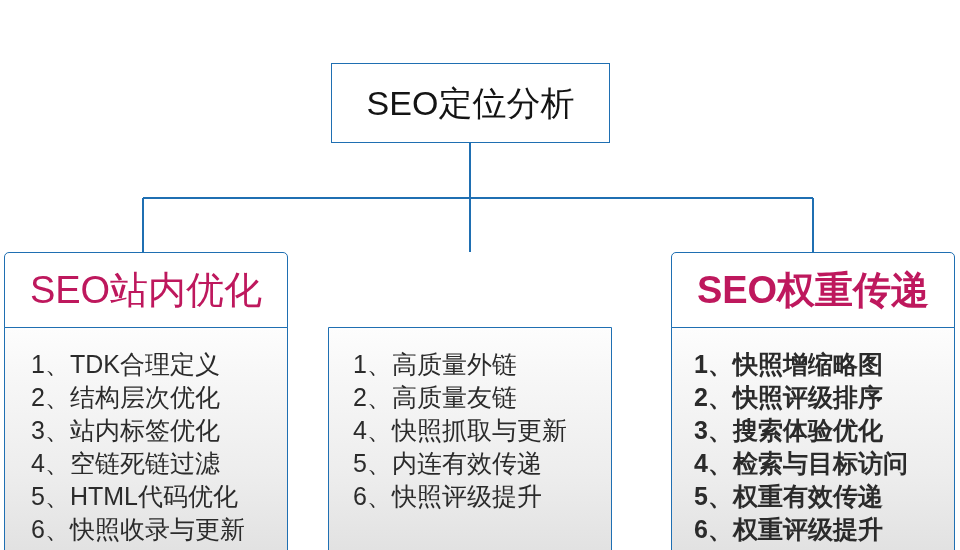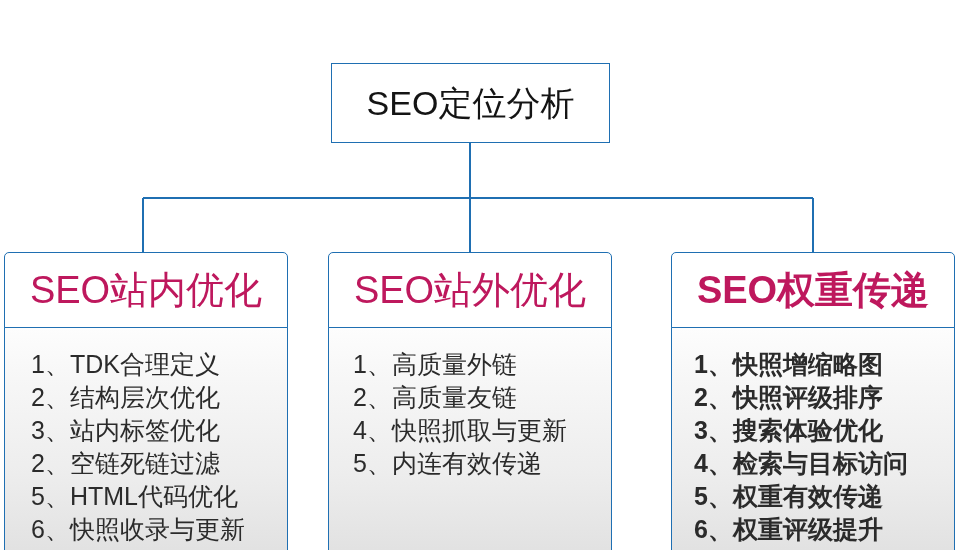--- a/index.html
+++ b/index.html
@@ -138,37 +138,35 @@
 
   <div class="branch branch-1">
     <div class="branch-header">
       <span class="branch-title">SEO站内优化</span>
     </div>
     <div class="branch-body">
       <ul class="branch-list">
         <li>1、TDK合理定义</li>
         <li>2、结构层次优化</li>
         <li>3、站内标签优化</li>
-        <li>2、空链死链过滤</li>
+        <li>4、空链死链过滤</li>
         <li>5、HTML代码优化</li>
         <li>6、快照收录与更新</li>
       </ul>
     </div>
   </div>
 
   <div class="branch branch-2">
-    <div class="branch-header">
-      <span class="branch-title">SEO站外优化</span>
-    </div>
     <div class="branch-body">
       <ul class="branch-list">
         <li>1、高质量外链</li>
         <li>2、高质量友链</li>
         <li>4、快照抓取与更新</li>
         <li>5、内连有效传递</li>
+        <li>6、快照评级提升</li>
       </ul>
     </div>
   </div>
 
   <div class="branch branch-3">
     <div class="branch-header">
       <span class="branch-title">SEO权重传递</span>
     </div>
     <div class="branch-body">
       <ul class="branch-list">

